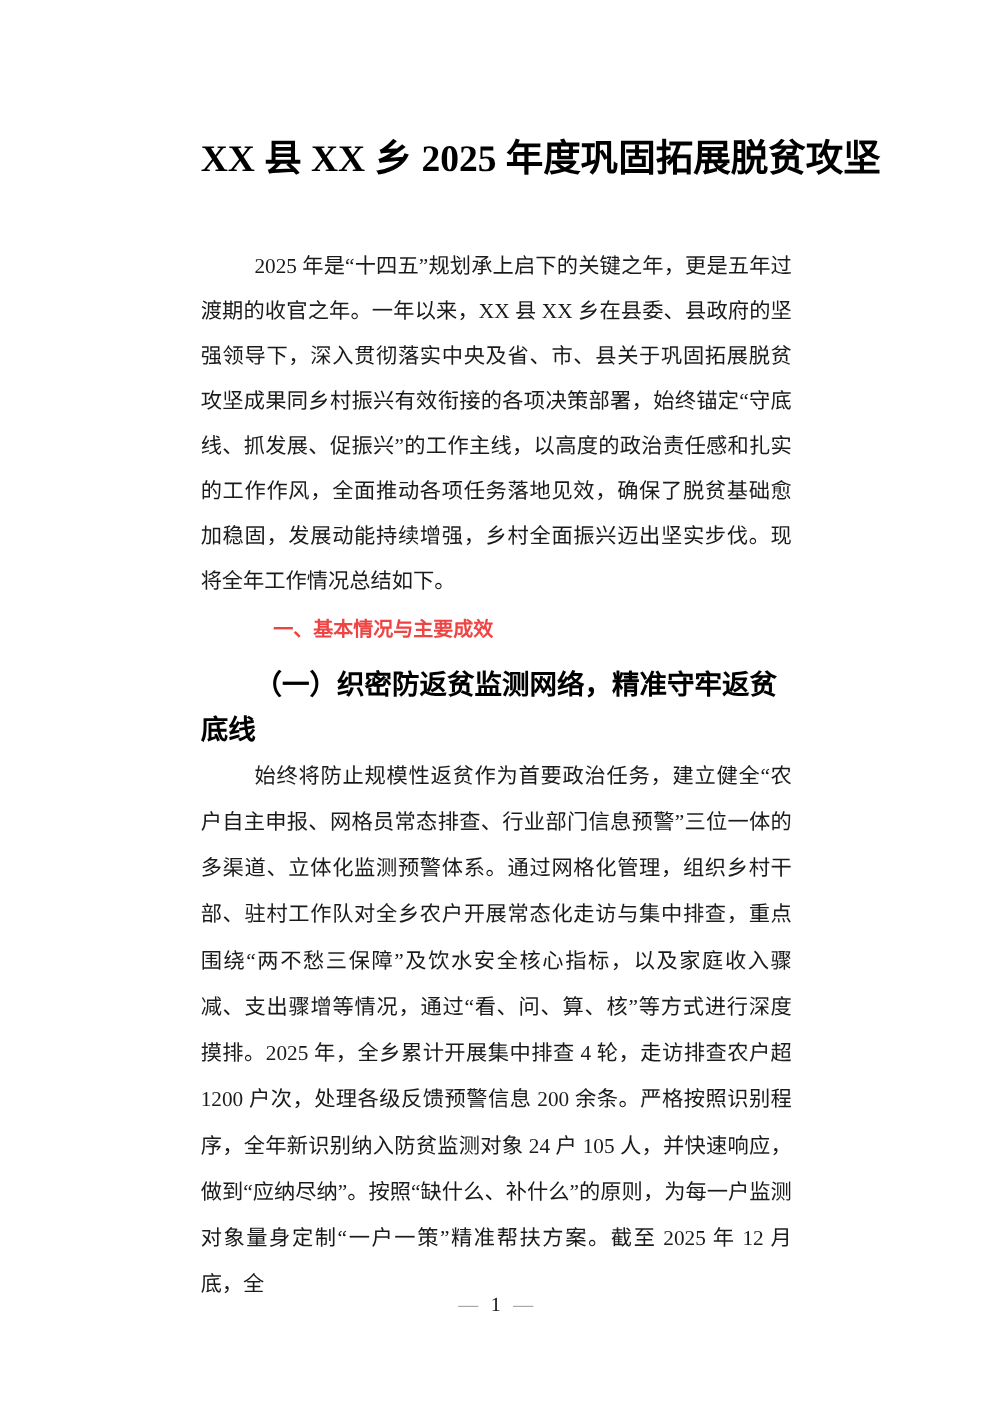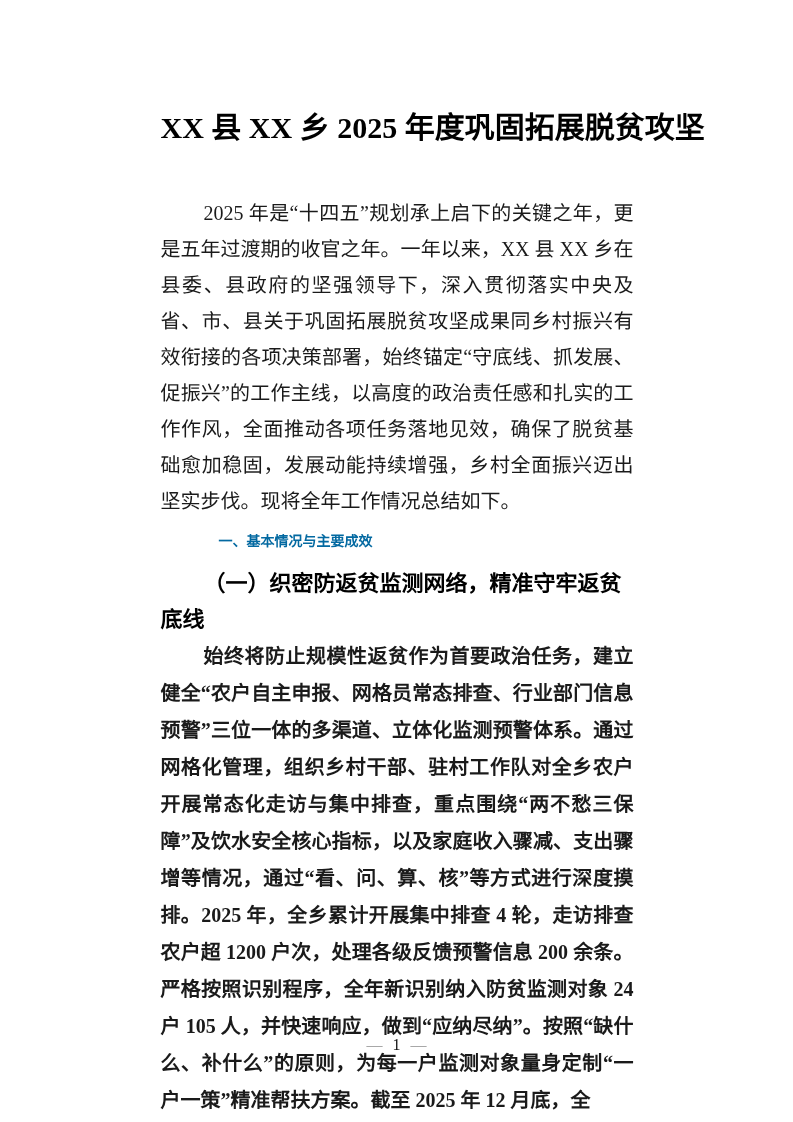--- a/index.html
+++ b/index.html
@@ -27,43 +27,42 @@
     text-align: center;
     color: #000000;
     font-family: "Liberation Serif", "DejaVu Serif", serif;
   }
   .doc-title .title-line {
     display: block;
     white-space: nowrap;
   }
   .para {
     margin: 0;
-    font-size: 20px;
+    font-size: 17px;
     line-height: 36px;
     text-align: justify;
     text-justify: inter-ideograph;
     text-align-last: left;
     text-indent: 43px;
     color: #1a1a1a;
     word-break: break-all;
   }
   .para.intro {
     margin-top: 47px;
   }
   .para.sub-body {
     margin-top: 0;
     line-height: 37px;
-    font-weight: bold;
   }
   .h-section {
     margin: 4px 0 0 0;
-    font-size: 14px;
+    font-size: 16px;
     line-height: 36px;
     font-weight: bold;
-    color: #0369a1;
+    color: #ef4444;
     text-indent: 58px;
     font-family: "Liberation Sans", "DejaVu Sans", sans-serif;
   }
   .h-sub {
     margin: 7px 0 0 0;
     font-size: 22px;
     line-height: 36px;
     font-weight: bold;
     color: #000000;
     text-indent: 43px;

